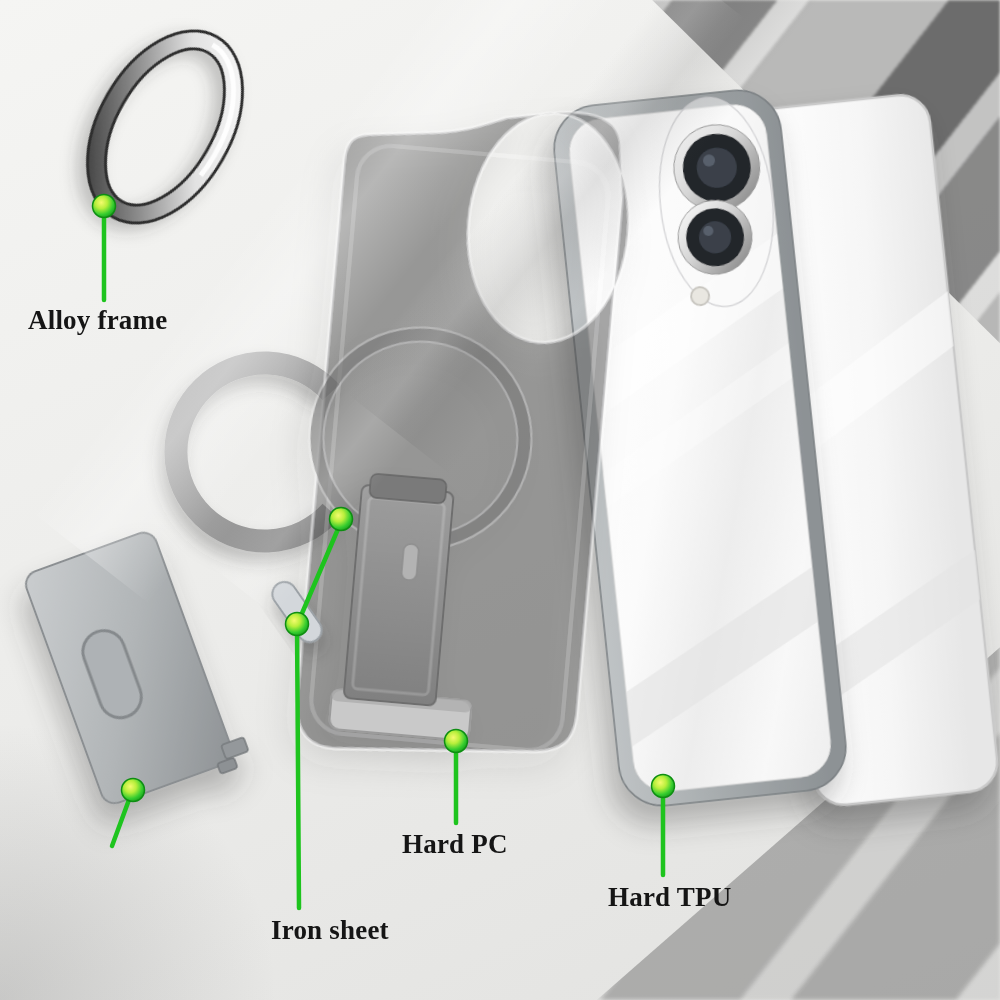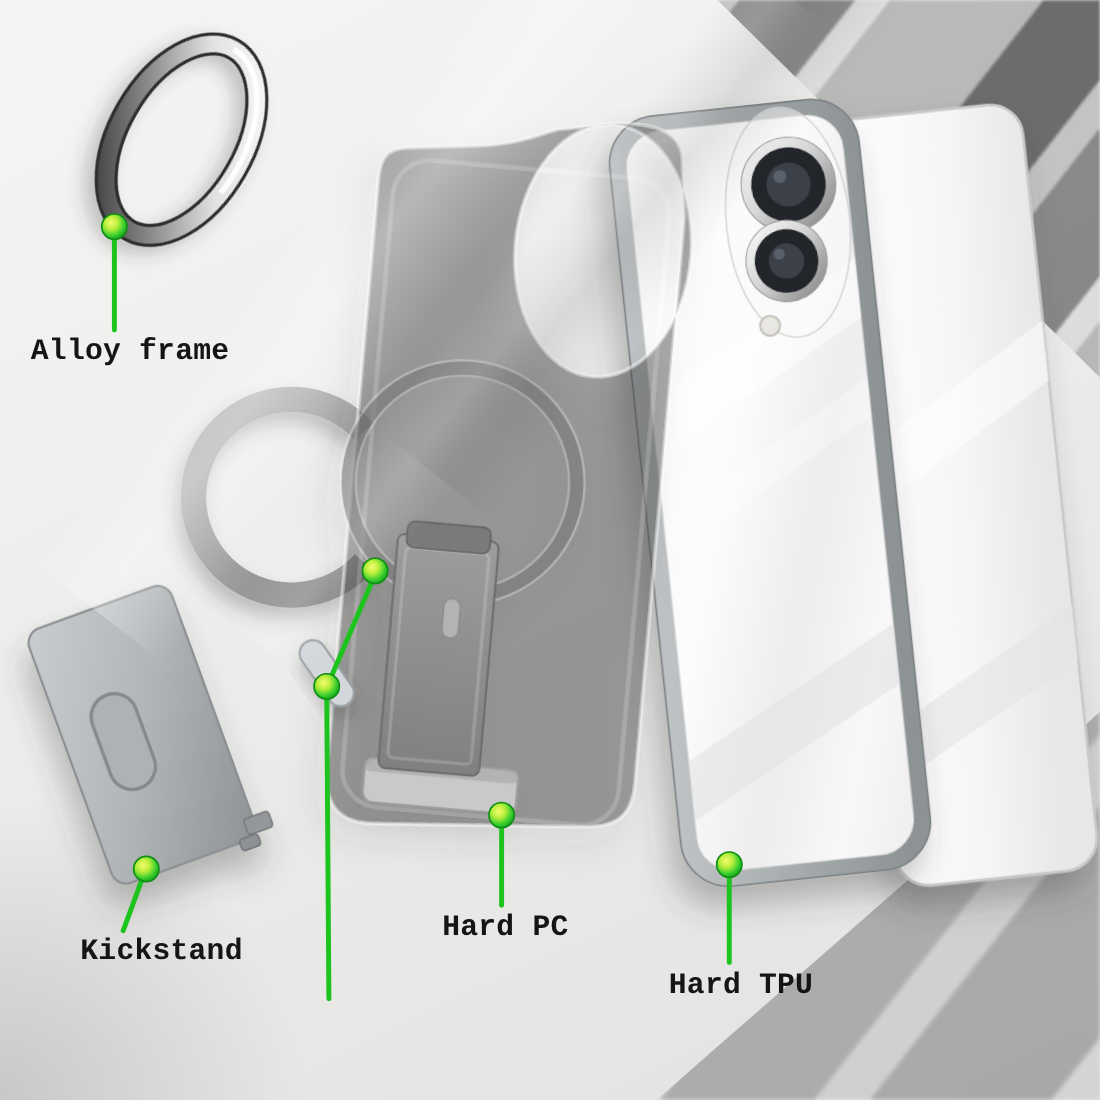--- a/index.html
+++ b/index.html
@@ -1,19 +1,19 @@
 <!DOCTYPE html>
 <html><head>
 <meta charset="utf-8">
 <style>
   html,body{margin:0;padding:0;width:1000px;height:1000px;overflow:hidden;}
   .stage{
     position:relative;width:1000px;height:1000px;overflow:hidden;
     background:linear-gradient(155deg,#f5f5f3 0%,#ededeb 45%,#e2e2e0 100%);
-    font-family:Liberation Mono, monospace;
+    font-family:Liberation Serif, serif;
   }
   .bg-layer{position:absolute;pointer-events:none;}
   .corner-tr{
     top:0;right:0;width:470px;height:440px;
     clip-path:polygon(26% 0,100% 0,100% 78%);
     background:repeating-linear-gradient(128deg,
       rgba(96,96,96,0.92) 0 85px,
       rgba(176,176,176,0.70) 85px 112px,
       rgba(118,118,118,0.85) 112px 195px,
       rgba(205,205,205,0.50) 195px 220px,
@@ -214,17 +214,17 @@
       <circle cx="104" cy="206" r="11.5"></circle>
       <circle cx="133" cy="790" r="11.5"></circle>
       <circle cx="341" cy="519" r="11.5"></circle>
       <circle cx="297" cy="624" r="11.5"></circle>
       <circle cx="456" cy="741" r="11.5"></circle>
       <circle cx="663" cy="786" r="11.5"></circle>
     </g>
   </svg>
 
   <div class="label lbl-alloy">Alloy frame</div>
-  <div class="label lbl-kick">Kickstand</div>
+  <div class="label lbl-iron">Iron sheet</div>
   <div class="label lbl-hard">Hard PC</div>
   <div class="label lbl-tpu">Hard TPU</div>
 
 </div>
 
 </body></html>

